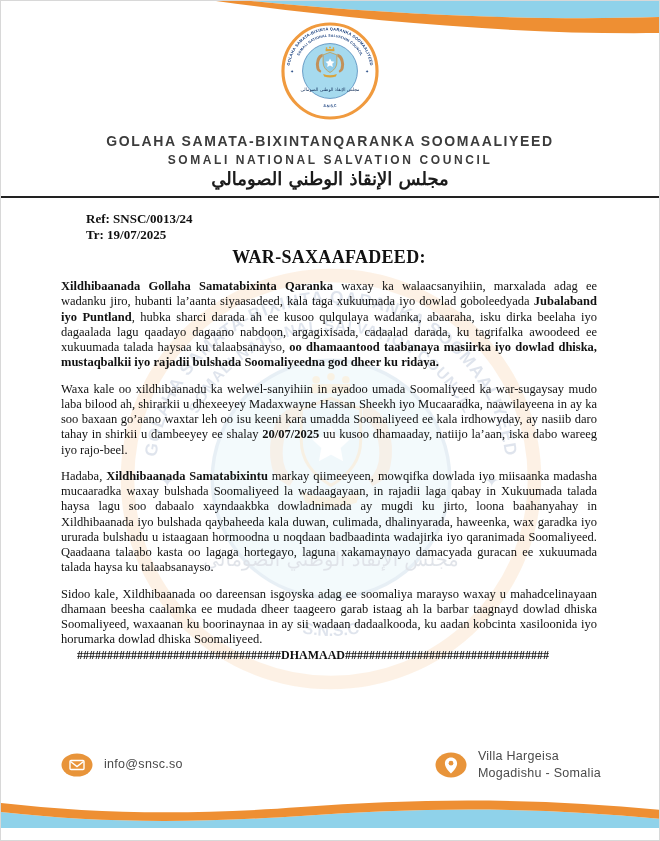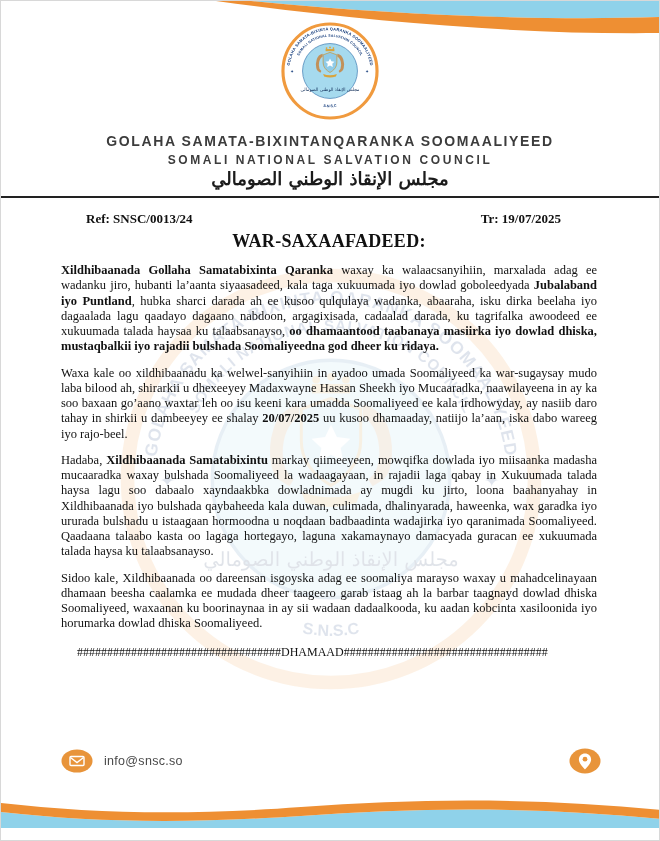--- a/index.html
+++ b/index.html
@@ -19,27 +19,27 @@
   .logo { width:98px; height:98px; }
   .org-line1 { margin-top:9px; text-align:center; font-size:14px; font-weight:bold;
                letter-spacing:1.6px; color:#3c3c3c; }
   .org-line2 { margin-top:4px; text-align:center; font-size:12px; font-weight:bold;
                letter-spacing:2.6px; color:#3c3c3c; }
   .org-arabic { margin-top:1px; text-align:center; font-size:18px; font-weight:bold;
                 color:#1b1b1b; font-family:"DejaVu Serif", serif; direction:rtl; }
   .rule { margin-top:7px; border-top:2.5px solid #222; }
   .doc-body { padding:0 62px 0 60px; font-family:"Liberation Serif", serif;
               font-size:12.5px; color:#111; }
-  .meta-row { display:flex; justify-content:space-between; margin-top:13px;
-              padding-left:25px; padding-right:36px; font-weight:bold; font-size:13px; }
+  .meta-row { display:flex; margin-top:13px;
+              padding-left:25px; padding-right:36px; font-weight:bold; font-size:13px;flex-direction:column; }
   .doc-title { text-align:center; font-weight:bold; font-size:18px; margin-top:4px;
                letter-spacing:0.3px; }
   .para { margin-top:11px; text-align:justify; line-height:1.22; }
   .para b { font-weight:bold; }
-  .end-line { margin-top:13px; font-weight:normal; font-size:12px; letter-spacing:0;
+  .end-line { font-weight:bold; font-size:12px; letter-spacing:0;
               white-space:nowrap; overflow:hidden; padding-left:16px; }
   
   .footer { position:absolute; top:747px; left:0; right:0; z-index:2;
             display:flex; justify-content:space-between; align-items:center;
             padding:0 58px 0 60px;gap:18px; }
   .f-item { display:flex; align-items:center; gap:11px; font-size:12.5px;
             color:#4a4a4a; font-weight:500; letter-spacing:0.3px; }
   .f-icon { flex:0 0 auto; }
   .f-text { line-height:1.35; }
 </style>
@@ -136,20 +136,24 @@
         <span class="f-text">info@snsc.so</span>
       </div>
 
 
       <div class="f-item">
         <svg class="f-icon" width="32" height="26" viewBox="0 0 32 26">
           <ellipse cx="16" cy="13" rx="15.5" ry="12.5" fill="#E8943A"></ellipse>
           <path d="M16,5.5 c-3.4,0 -6.1,2.6 -6.1,5.9 c0,4.5 6.1,10 6.1,10 s6.1,-5.5 6.1,-10 c0,-3.3 -2.7,-5.9 -6.1,-5.9 z" fill="#ffffff"></path>
           <circle cx="16" cy="11.2" r="2.4" fill="#E8943A"></circle>
         </svg>
+        <span class="f-text">
+          <span>Villa Hargeisa</span><br>
+          <span>Mogadishu - Somalia</span>
+        </span>
       </div>
     </div>
 
   </div>
 
   <svg class="bottom-wave" viewBox="0 0 660 50" preserveAspectRatio="none">
     <path d="M0,22 C90,32 180,34 300,26 C420,17 540,17 660,29 L660,38 L0,38 Z" fill="#8FD2EA"></path>
     <path d="M0,13 C90,23 180,26 300,17 C420,8 540,8 660,20 L660,29 C540,17 420,17 300,26 C180,34 90,32 0,22 Z" fill="#EE8F33"></path>
   </svg>
 

